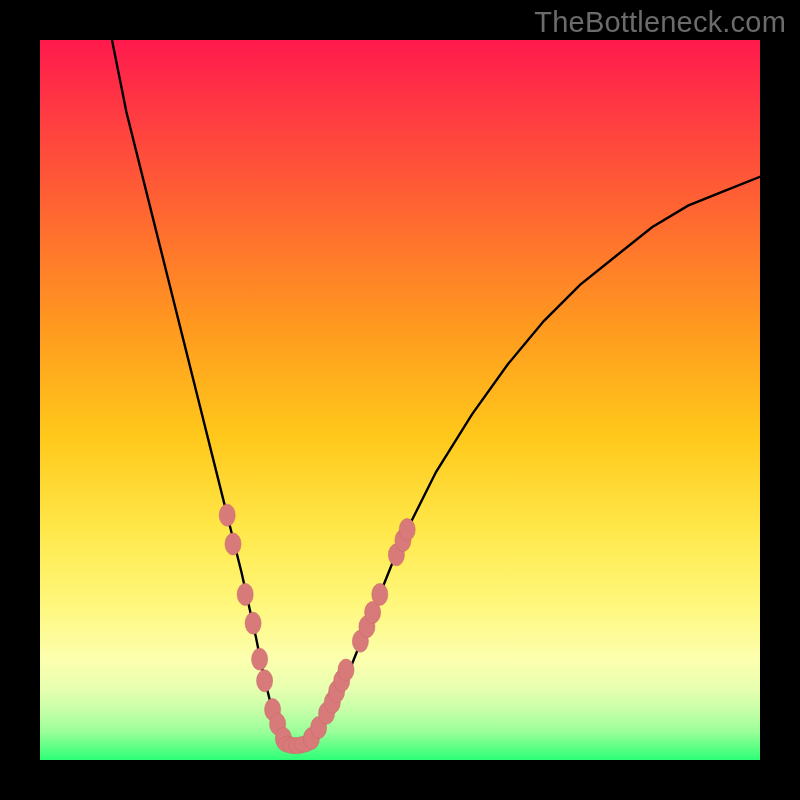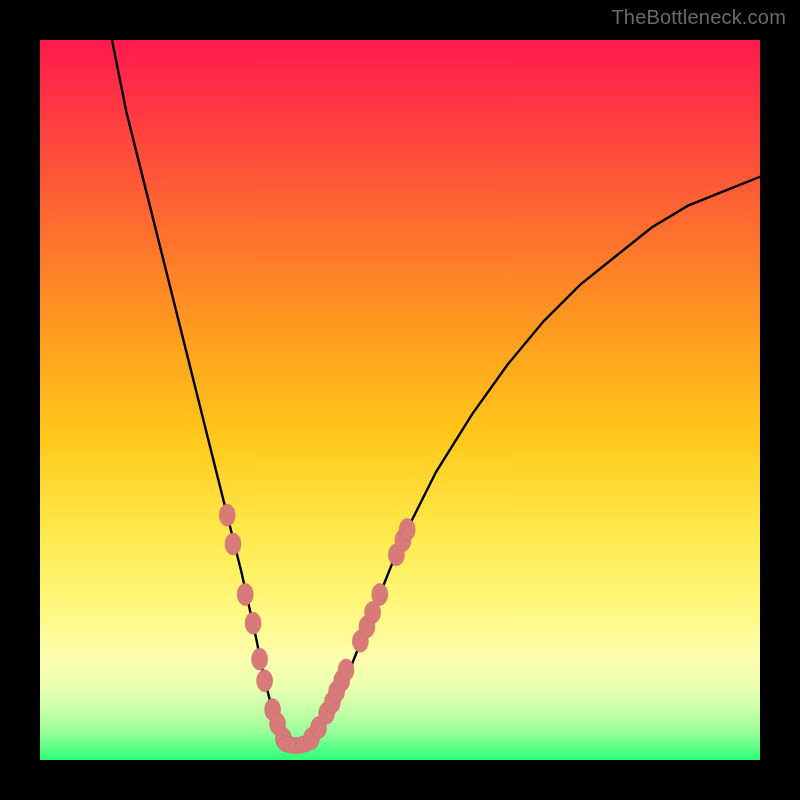--- a/index.html
+++ b/index.html
@@ -46,21 +46,21 @@
       #c8ffa8 93%,
       #9cff9a 96%,
       #2cff75 100%
     );
   }
   .watermark {
     position: absolute;
     top: 6px;
     right: 14px;
     color: #6b6b6b;
-    font-size: 20px;
+    font-size: 29px;
     font-weight: 500;
     letter-spacing: 0.2px;
     user-select: none;
   }
   svg.curve {
     position: absolute;
     left: 0;
     top: 0;
   }
 </style>

